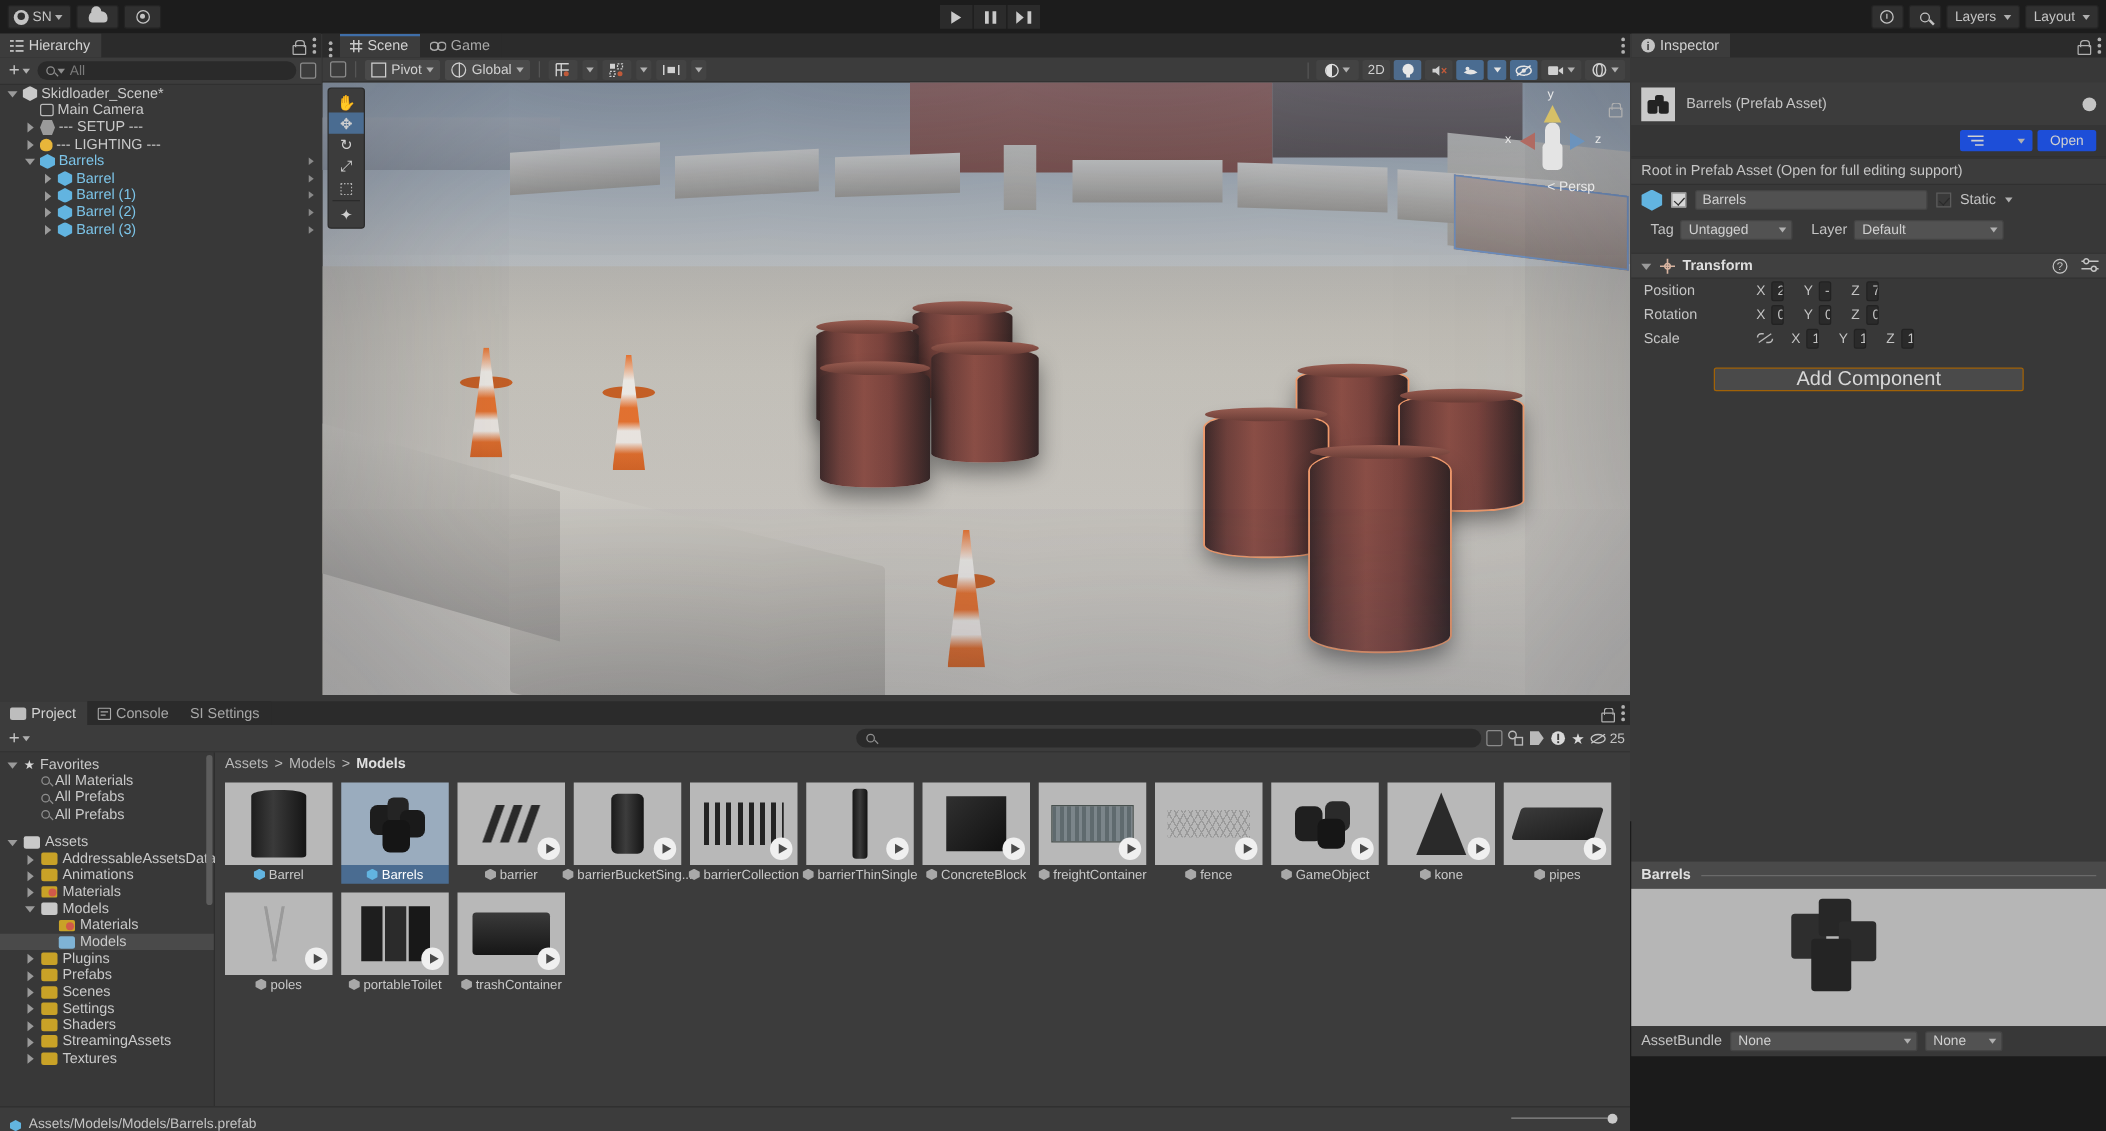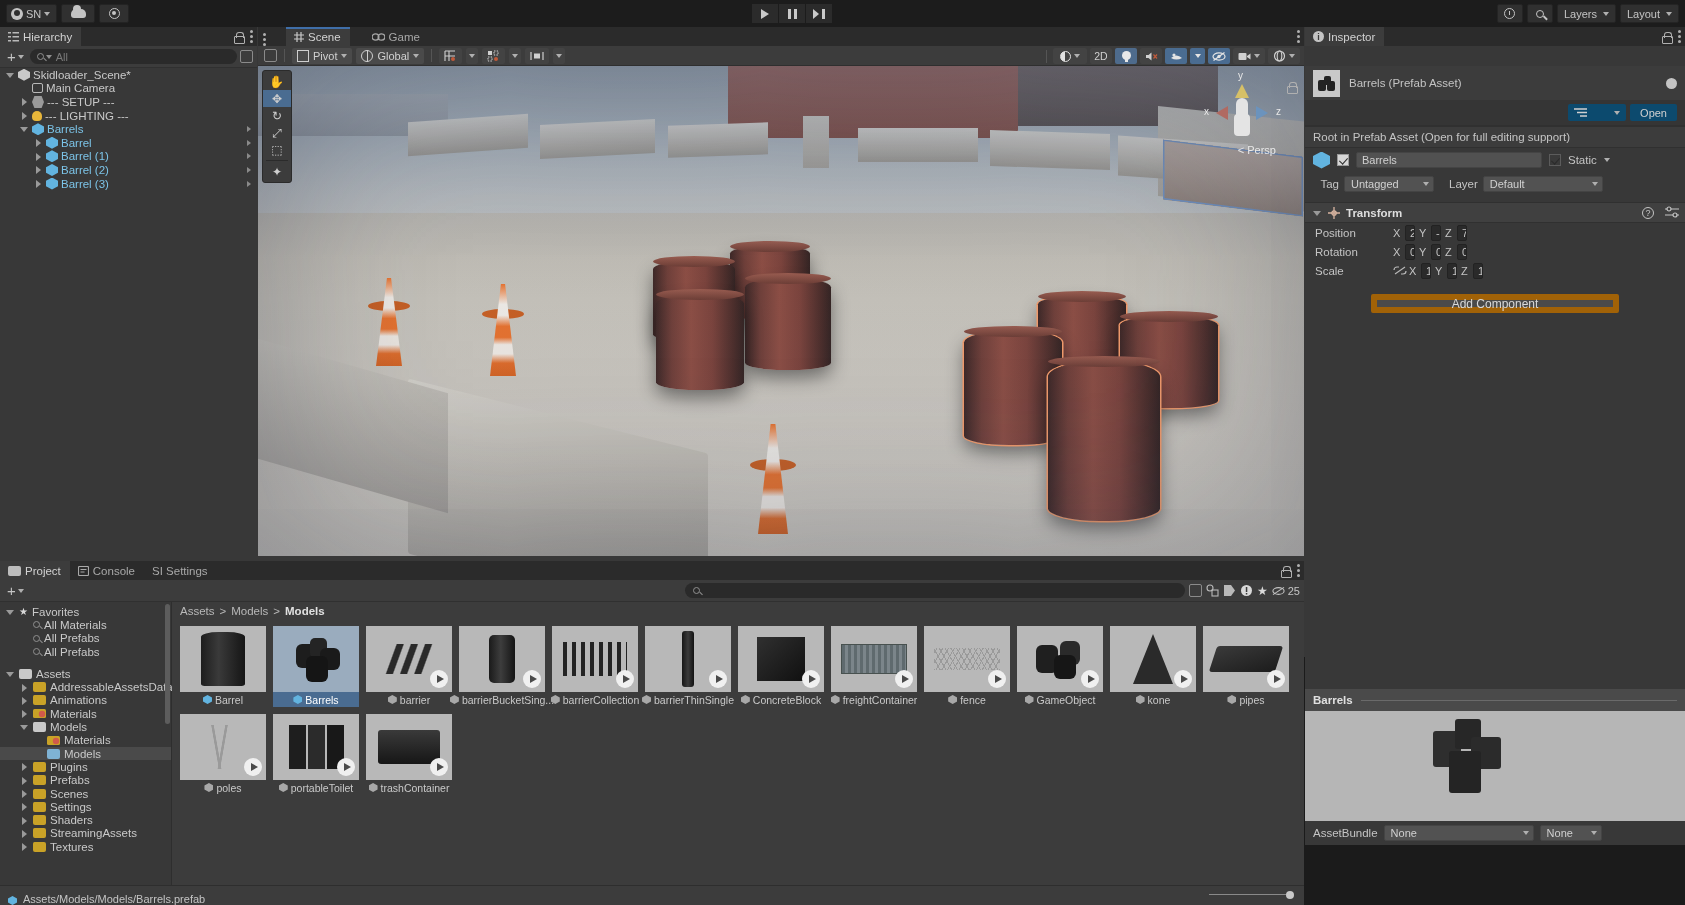--- a/index.html
+++ b/index.html
@@ -78,21 +78,21 @@
   .ico.prefab{background:#62b4e0;clip-path:polygon(50% 0,100% 27%,100% 73%,50% 100%,0 73%,0 27%);}
   .ico.unity{background:#c9c9c9;clip-path:polygon(50% 0,100% 27%,100% 73%,50% 100%,0 73%,0 27%);}
   .ico.cam{border:1.3px solid #b9b9b9;border-radius:2px;width:11px;height:10px;}
   .ico.setup{background:#9a9a9a;clip-path:polygon(20% 0,80% 0,100% 50%,80% 100%,20% 100%,0 50%);}
   .ico.bulb{width:10px;height:10px;border-radius:50% 50% 40% 40%;background:#e8b63a;}
   .hname.prefab{color:#7cc4e8;}
   .chev{position:absolute;right:6px;width:0;height:0;border-top:3.5px solid transparent;border-bottom:3.5px solid transparent;border-left:4px solid #8a8a8a;}
 
   
   #sceneview { left:258px; top:27px; width:1046px; height:529px; background:#2b2b2b; }
-  .sv-tabs{height:19px;background:#2b2b2b;display:flex;align-items:flex-end;position:relative;gap:14px;}
+  .sv-tabs{height:19px;background:#2b2b2b;display:flex;align-items:flex-end;position:relative;}
   .sv-toolbar{height:20px;background:#3c3c3c;display:flex;align-items:center;padding:0 4px;gap:4px;position:relative;border-bottom:1px solid #2f2f2f;}
   .tgroup{display:flex;align-items:center;height:16px;background:#4a4a4a;border-radius:2px;padding:0 5px;gap:4px;font-size:11px;color:#d0d0d0;}
   .tgroup.plain{background:#434343;}
   .sep{width:1px;height:13px;background:#555;margin:0 3px;}
   .sq{width:12px;height:12px;border:1.2px solid #cfcfcf;flex:none;}
   .globe{width:12px;height:12px;border:1.2px solid #cfcfcf;border-radius:50%;position:relative;flex:none;}
   .globe:after{content:"";position:absolute;left:4.8px;top:-0.5px;width:1.2px;height:12px;background:#cfcfcf;}
   .sv-right{position:absolute;right:4px;top:2px;display:flex;align-items:center;gap:3px;}
   .rbtn{height:16px;min-width:22px;background:#434343;border-radius:2px;display:flex;align-items:center;justify-content:center;gap:3px;padding:0 4px;color:#d0d0d0;font-size:10.5px;}
   .rbtn.on{background:#4e6b8c;}
@@ -134,39 +134,39 @@
   .toolsep{height:1px;background:#2b2b2b;margin:2px 3px;}
 
   
   #inspector { left:1305px; top:27px; width:380px; height:662px; background:#383838; }
   .insp-head{height:19px;background:#2b2b2b;display:flex;align-items:flex-end;position:relative;}
   .insp-title{height:34px;display:flex;align-items:center;gap:9px;padding:0 8px;background:#3c3c3c;margin-top:20px;}
   .preview-sq{width:27px;height:27px;background:#c9c9c9;display:flex;align-items:center;justify-content:center;}
   .prefab-thumb{width:17px;height:15px;position:relative;}
   .prefab-thumb i{position:absolute;background:#232323;border-radius:2px;}
   .sel-bar{height:26px;background:#353535;display:flex;align-items:center;justify-content:flex-end;gap:4px;padding:0 8px;border-bottom:1px solid #303030;}
-  .ibtn{height:17px;background:#0c4a6e;border-radius:2px;display:flex;align-items:center;gap:5px;padding:0 6px;font-size:11px;color:#d0d0d0;}
+  .ibtn{height:17px;background:#1d4ed8;border-radius:2px;display:flex;align-items:center;gap:5px;padding:0 6px;font-size:11px;color:#d0d0d0;}
   .notice{height:22px;background:#3c3c3c;display:flex;align-items:center;padding:0 8px;font-size:11.5px;color:#c4c4c4;border-top:1px solid #303030;border-bottom:1px solid #303030;}
   .namerow{height:24px;display:flex;align-items:center;gap:7px;padding:0 8px;}
   .cube-ico{width:17px;height:17px;background:#62b4e0;clip-path:polygon(50% 0,100% 27%,100% 73%,50% 100%,0 73%,0 27%);flex:none;}
   .cbox{width:12px;height:12px;background:#d6d6d6;border:1px solid #9a9a9a;position:relative;flex:none;}
   .cbox:after{content:"";position:absolute;left:3px;top:1px;width:4px;height:7px;border:solid #2b2b2b;border-width:0 1.8px 1.8px 0;transform:rotate(42deg);}
   .field{height:16px;background:#2a2a2a;border:1px solid #222;border-radius:2px;display:flex;align-items:center;padding:0 5px;font-size:11px;color:#d0d0d0;}
   .field.empty{background:#515151;border-color:#444;}
   .ddl{height:16px;background:#525252;border:1px solid #444;border-radius:2px;display:flex;align-items:center;justify-content:space-between;padding:0 4px 0 6px;font-size:11px;color:#d0d0d0;}
   .taglayer{height:24px;display:flex;align-items:center;gap:5px;padding:0 8px;}
   .comp-head{height:21px;background:#404040;display:flex;align-items:center;gap:5px;padding:0 6px;border-top:1px solid #303030;border-bottom:1px solid #303030;margin-top:6px;}
-  .vec-row{height:19px;display:flex;align-items:center;padding:0 8px 0 10px;gap:0;}
+  .vec-row{height:19px;display:flex;align-items:center;padding:0 8px 0 10px;gap:12px;}
   .vec-label{width:78px;font-size:11.5px;color:#c4c4c4;}
   .axis{display:flex;align-items:center;gap:3px;margin-right:4px;}
   .axis span{width:9px;font-size:11px;color:#c4c4c4;text-align:left;}
   .numf{height:16px;width:68px;background:#2a2a2a;border:1px solid #222;border-radius:2px;
         display:flex;align-items:center;padding:0 4px;font-size:11px;color:#d4d4d4;overflow:hidden;white-space:nowrap;}
-  .addcomp{margin:14px auto 0;width:248px;height:19px;background:#4a4a4a;border:6px solid #a16207;border-radius:2px;
-           display:flex;align-items:center;justify-content:center;font-size:12px;color:#d8d8d8;}
+  .addcomp{margin:14px auto 0;width:248px;height:19px;background:#4a4a4a;border:1px solid #a16207;border-radius:2px;
+           display:flex;align-items:center;justify-content:center;font-size:16px;color:#d8d8d8;}
   #prevbar{position:absolute;left:1305px;top:689px;width:380px;height:22px;background:#4a4a4a;display:flex;align-items:center;gap:8px;padding:0 8px;}
   .prevline{flex:1;height:1px;background:#6a6a6a;}
   #prevbody{position:absolute;left:1305px;top:711px;width:380px;height:110px;background:#b6b6b6;overflow:hidden;}
   #assetbundle{position:absolute;left:1305px;top:821px;width:380px;height:24px;background:#383838;display:flex;align-items:center;gap:6px;padding:0 8px;}
 
   
   #project { left:0; top:561px; width:1304px; height:344px; background:#383838; }
   .pj-tabs{height:19px;background:#2b2b2b;display:flex;align-items:flex-end;position:relative;}
   .pj-toolbar{height:22px;background:#3c3c3c;display:flex;align-items:center;padding:0 4px;gap:4px;border-bottom:1px solid #303030;position:relative;}
   .pj-body{position:absolute;left:0;top:41px;right:0;bottom:20px;display:flex;}

